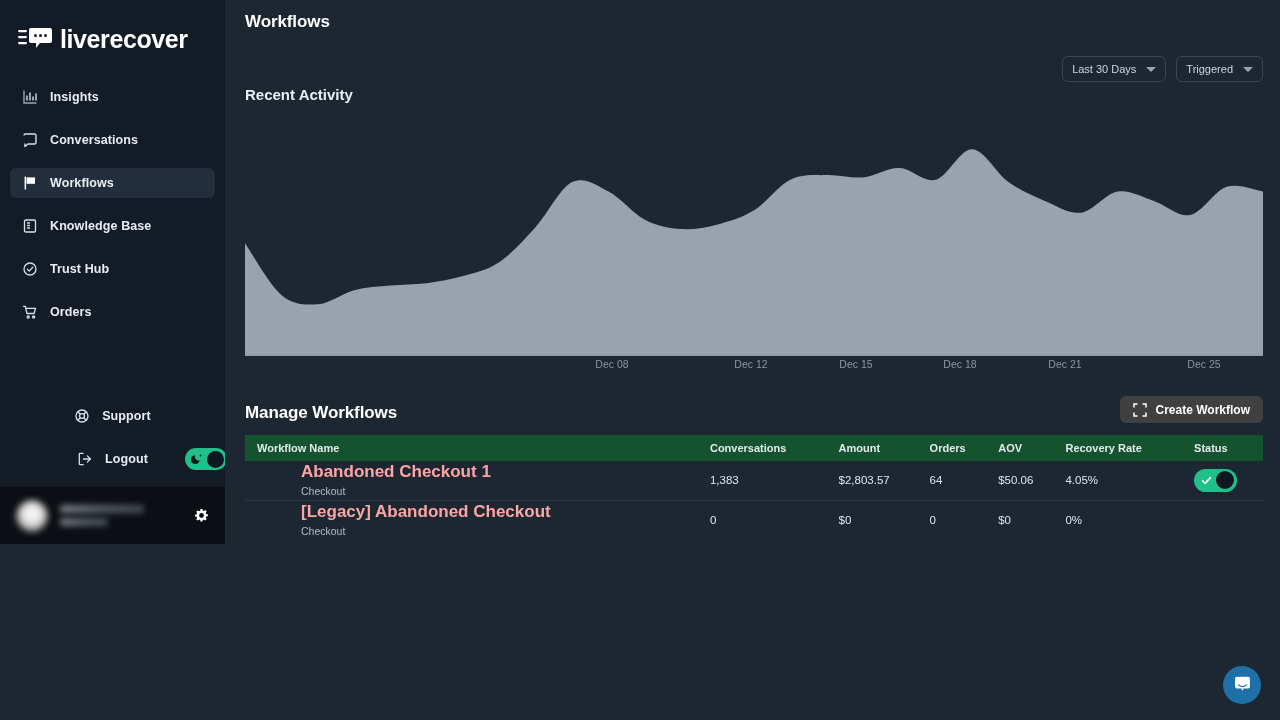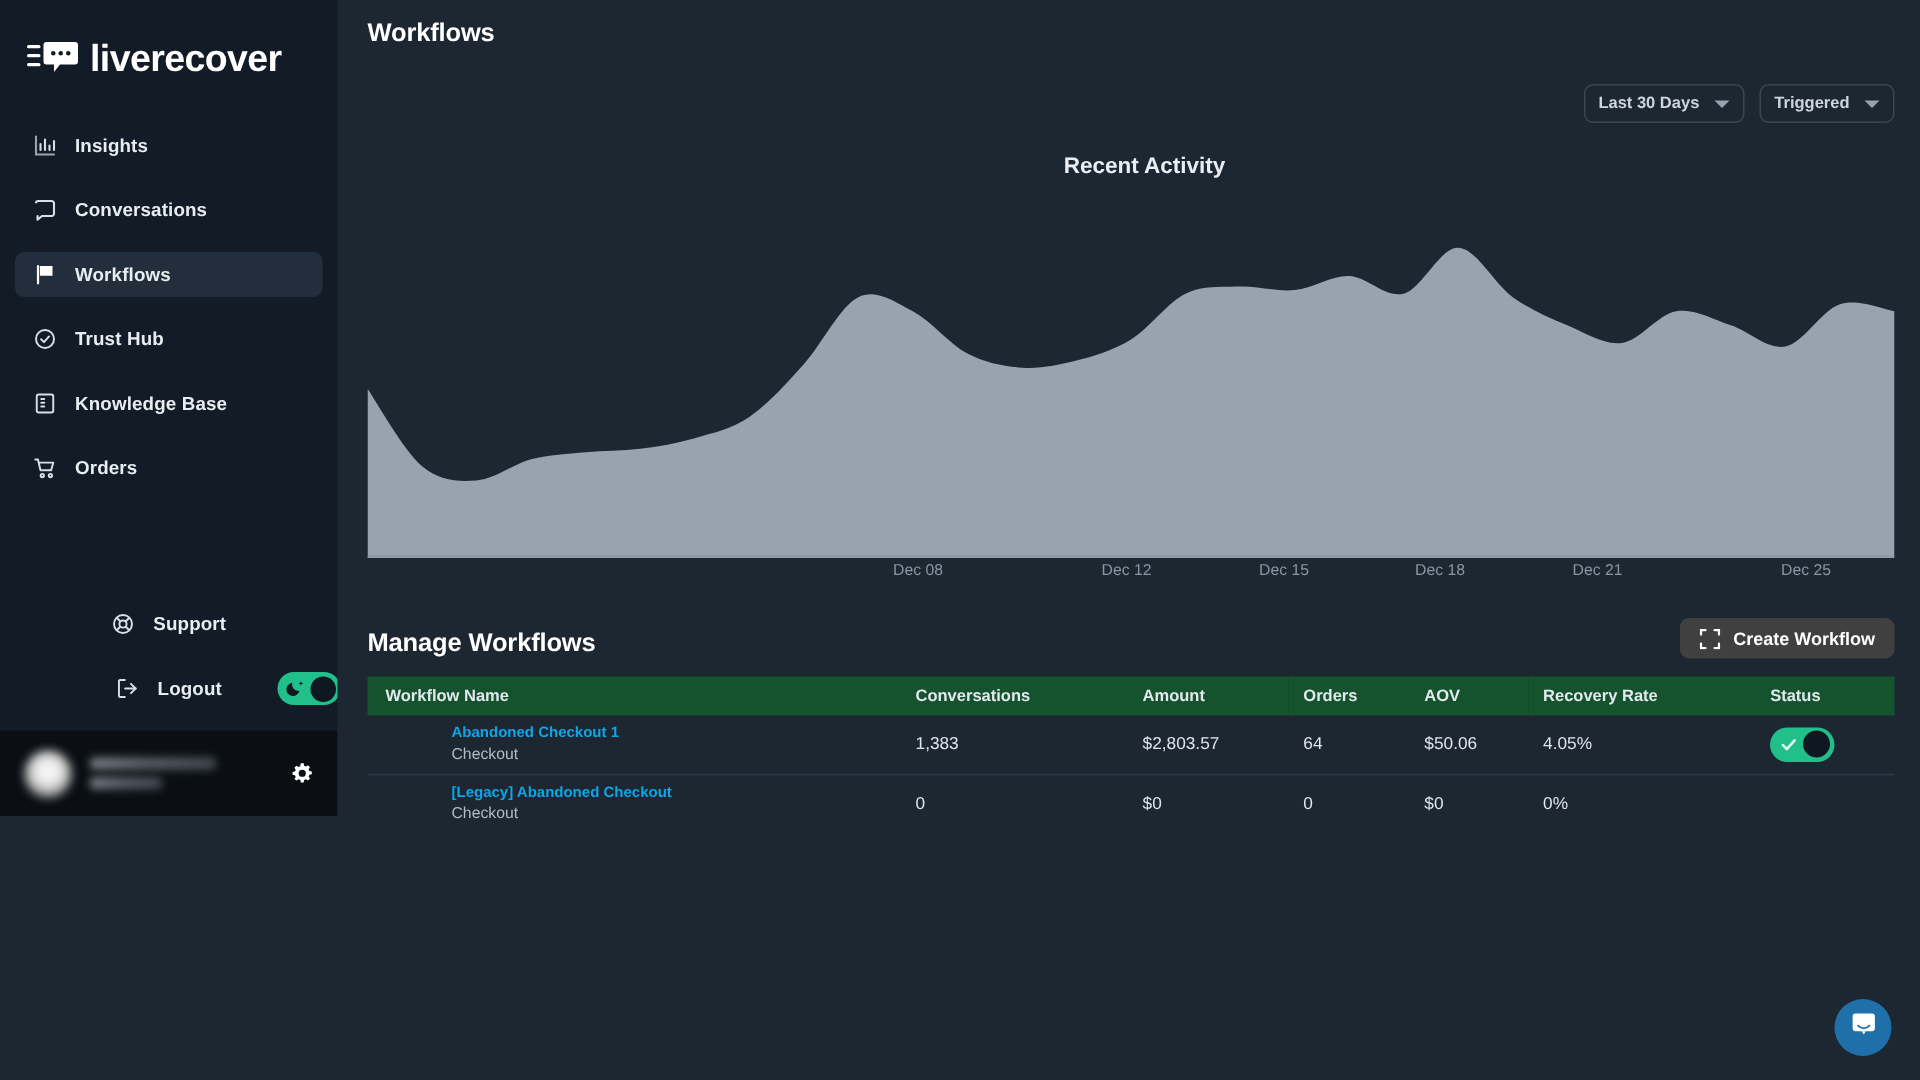--- a/index.html
+++ b/index.html
@@ -87,29 +87,29 @@
   }
   .filters {
     display: flex; gap: 10px; justify-content: flex-end;
     padding: 24px 18px 0 0;
   }
   .filter-pill {
     display: flex; align-items: center; gap: 10px;
     height: 26px; padding: 0 9px;
     border: 1px solid #3b4653; border-radius: 6px;
     background: #1d2732; color: #cdd5de; font-size: 11px;
-    cursor: pointer; white-space: nowrap; font-weight: bold;
+    cursor: pointer; white-space: nowrap;
   }
   .caret {
     width: 0; height: 0; border-left: 5px solid transparent;
     border-right: 5px solid transparent; border-top: 5px solid #99a3af;
   }
   .section-title {
     color: #e9eef3; font-size: 15px; font-weight: 700;
-    padding-left: 20px; margin-top: 20px; text-align: center;
+    padding-left: 20px; margin-top: 4px;
   }
 
   
   .chart-wrap { padding: 18px 18px 0 20px; position: relative; }
   .chart-svg { display: block; width: 1018px; height: 235px; }
   .axis-labels { position: relative; height: 20px; margin-top: 2px; }
   .axis-label {
     position: absolute; top: 0; color: #8b95a1;
     font-size: 10.5px; transform: translateX(-50%); white-space: nowrap;
   }
@@ -135,21 +135,21 @@
     font-weight: 700; text-align: left; height: 26px;
     padding: 0 0 0 10px; white-space: nowrap;
   }
   table.wf thead th:first-child { padding-left: 12px; }
   table.wf tbody td {
     height: 39px; padding: 0 0 0 10px; color: #dfe5ec;
     font-size: 11.5px; vertical-align: middle;
     border-bottom: 1px solid #2b3744;
   }
   table.wf tbody tr:last-child td { border-bottom: none; }
-  .wf-name { color: #0ea5e9; font-size: 10px; font-weight: 700; line-height: 1.35; }
+  .wf-name { color: #fca5a5; font-size: 17px; font-weight: 700; line-height: 1.35; }
   .wf-sub { color: #b3bcc6; font-size: 10.5px; line-height: 1.4; }
   .name-cell { padding-left: 56px !important; }
   .status-toggle {
     width: 43px; height: 23px; border-radius: 12px; background: #21c08b;
     display: flex; align-items: center; justify-content: space-between;
     padding: 0 3px; cursor: pointer;
   }
   .status-toggle .check { width: 13px; height: 13px; margin-left: 3px; }
   .status-toggle .knob { width: 18px; height: 18px; border-radius: 50%; background: #0f1821; }
 
@@ -210,35 +210,35 @@
             <rect x="2.6" y="1.6" width="1.5" height="13" rx="0.7" fill="#ffffff"></rect>
             <path d="M4.6 2.4h8.4v6.4H4.6z" fill="#ffffff"></path>
           </svg>
         </span>
         <span class="nav-label">Workflows</span>
       </div>
 
       <div class="nav-item">
         <span class="nav-icon">
           <svg viewBox="0 0 16 16" width="16" height="16" fill="none" stroke="#d7dee6" stroke-width="1.3">
+            <rect x="2.5" y="2" width="11" height="12" rx="1.2"></rect>
+            <path d="M5.5 5h2M5.5 7.5h2M5.5 10h2" stroke-linecap="round"></path>
+          </svg>
+        </span>
+        <span class="nav-label">Knowledge Base</span>
+      </div>
+
+      <div class="nav-item">
+        <span class="nav-icon">
+          <svg viewBox="0 0 16 16" width="16" height="16" fill="none" stroke="#d7dee6" stroke-width="1.3">
             <circle cx="8" cy="8" r="6"></circle>
             <path d="M5.4 8.2l1.9 1.9 3.4-3.8" stroke-linecap="round" stroke-linejoin="round"></path>
           </svg>
         </span>
         <span class="nav-label">Trust Hub</span>
-      </div>
-
-      <div class="nav-item">
-        <span class="nav-icon">
-          <svg viewBox="0 0 16 16" width="16" height="16" fill="none" stroke="#d7dee6" stroke-width="1.3">
-            <rect x="2.5" y="2" width="11" height="12" rx="1.2"></rect>
-            <path d="M5.5 5h2M5.5 7.5h2M5.5 10h2" stroke-linecap="round"></path>
-          </svg>
-        </span>
-        <span class="nav-label">Knowledge Base</span>
       </div>
 
       <div class="nav-item">
         <span class="nav-icon">
           <svg viewBox="0 0 16 16" width="16" height="16" fill="none" stroke="#d7dee6" stroke-width="1.3" stroke-linecap="round" stroke-linejoin="round">
             <path d="M1.5 2.3h1.8l1.7 7.2h7.1l1.4-5.1H4.3"></path>
             <circle cx="6.2" cy="13" r="1.1"></circle>
             <circle cx="11.6" cy="13" r="1.1"></circle>
           </svg>
         </span>

